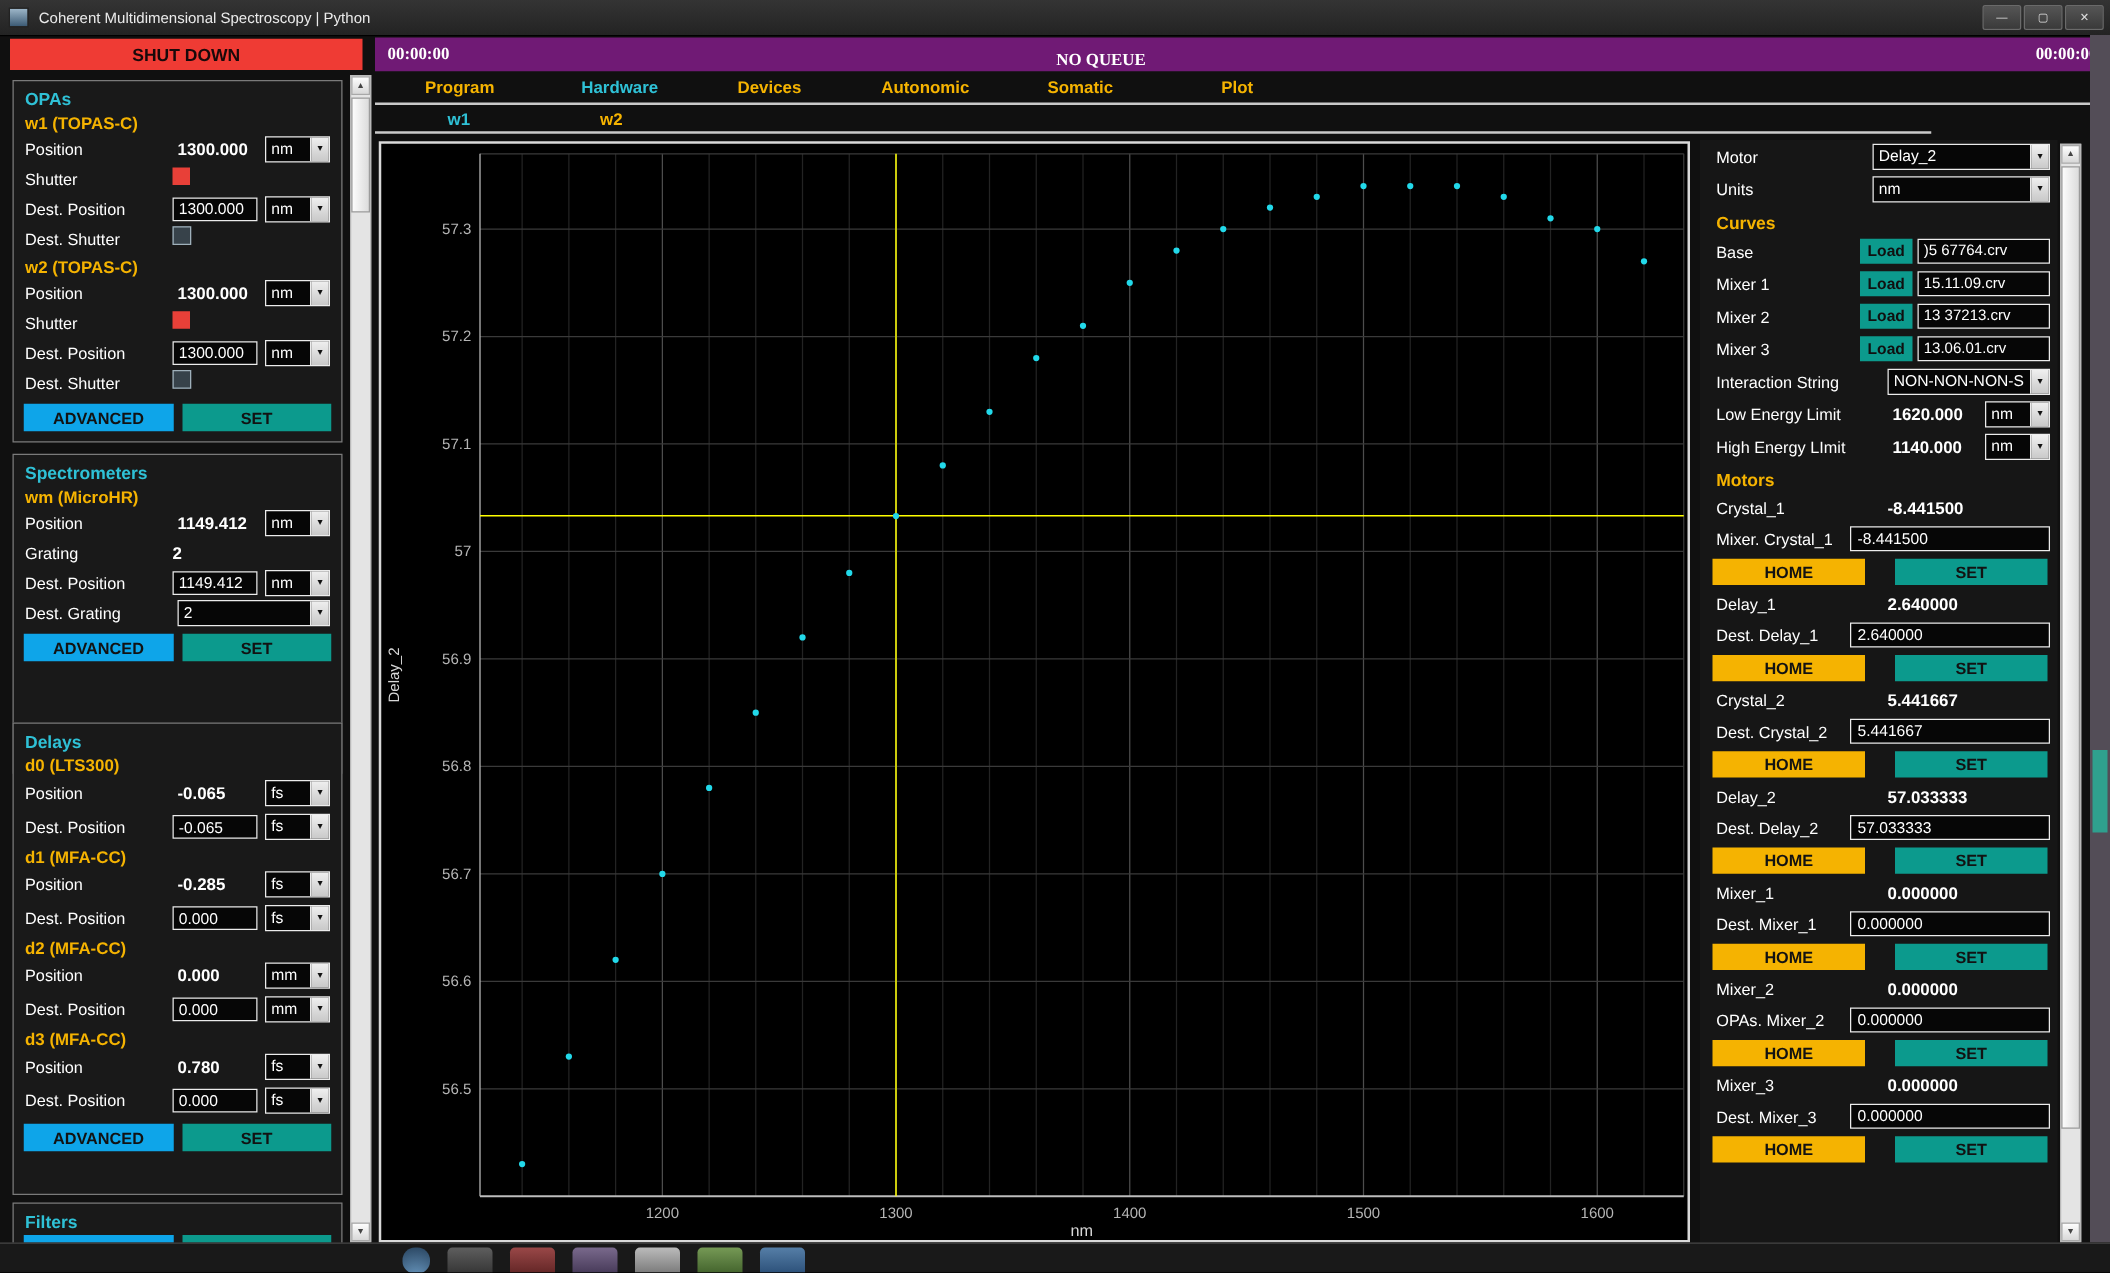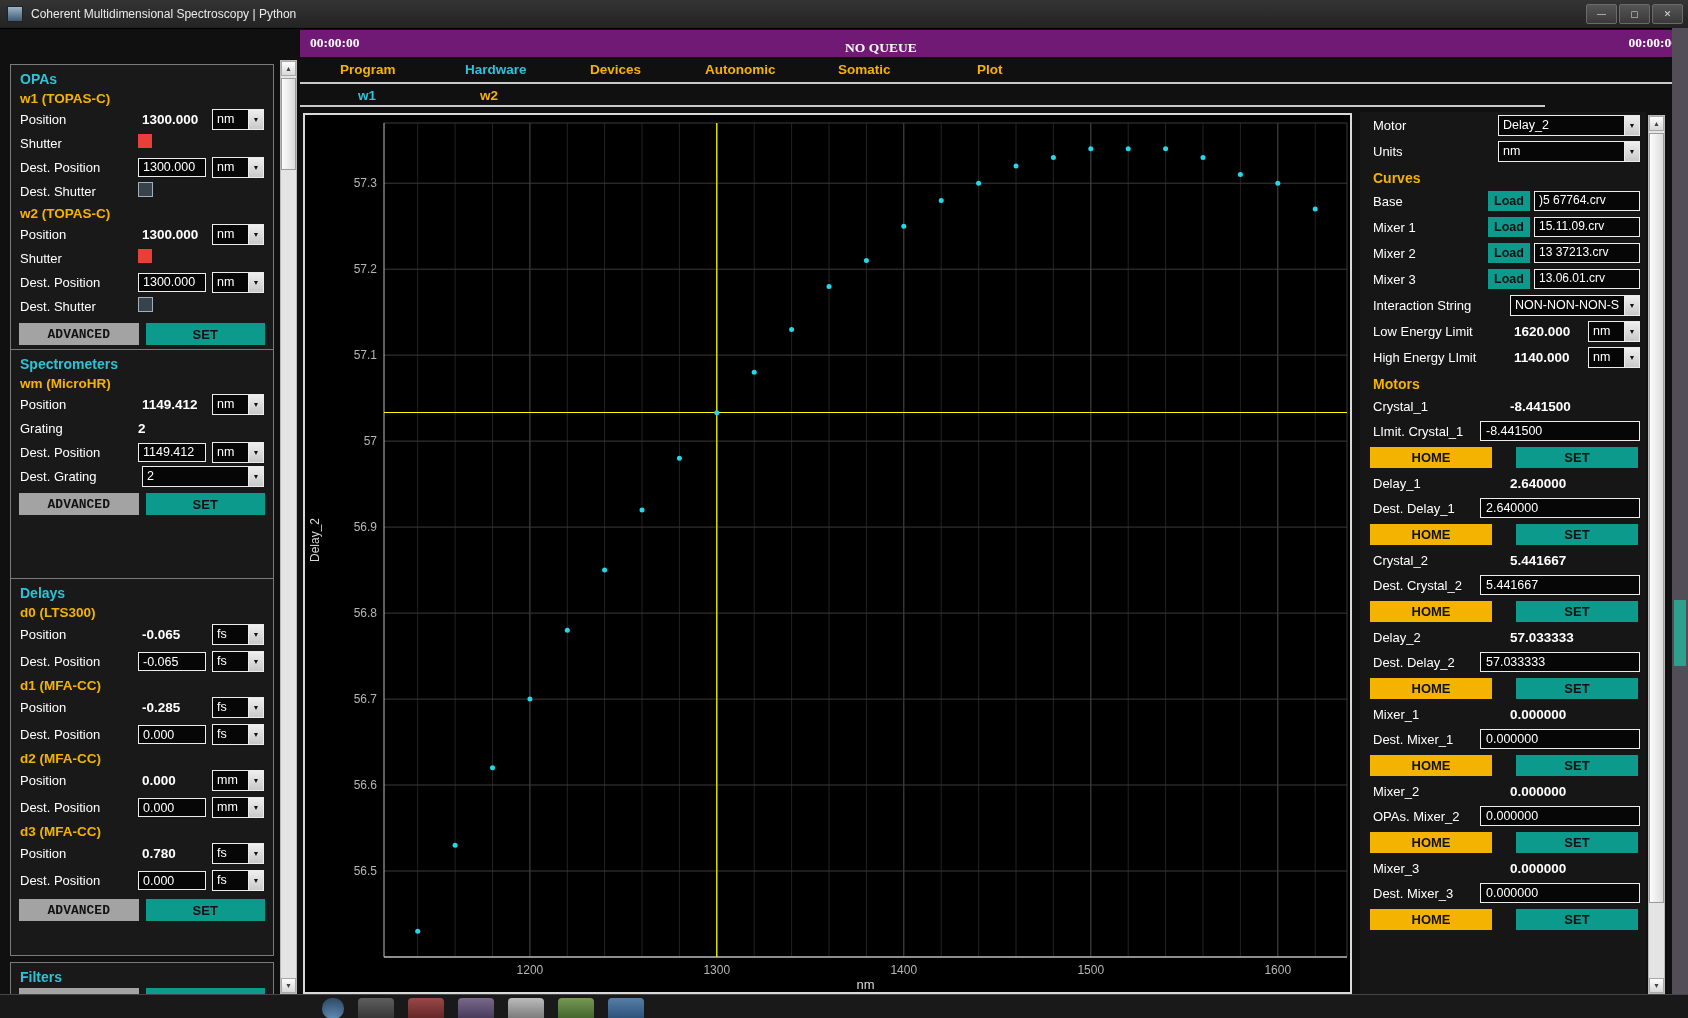--- a/index.html
+++ b/index.html
@@ -40,21 +40,21 @@
   .combo{display:flex;width:50px;height:19px;border:1px solid #ececec;background:#060606;align-items:stretch;}
   .combo .ctxt{flex:1;font-size:12.5px;color:#fff;padding:2px 0 0 4px;overflow:hidden;white-space:nowrap;}
   .combo .carr{width:14px;background:linear-gradient(#efefef,#c9c9c9);color:#111;font-size:7px;
                display:flex;align-items:center;justify-content:center;border-left:1px solid #ececec;}
   .combo.wide{width:120px;}
   .combo.xwide{width:140px;}
   .cb{width:13px;height:13px;background:#37424a;border:1px solid #9fb0ba;display:inline-block;}
   .shutter{width:14px;height:14px;background:#e84038;display:inline-block;}
   .btnrow{display:flex;gap:7px;padding:5px 8px;}
   .btn{flex:1;height:22px;font-weight:bold;font-size:13px;color:#121212;display:flex;align-items:center;justify-content:center;cursor:default;}
-  .btn.adv{background:#a3a3a3;font-family:Liberation Mono, monospace;}
+  .btn.adv{background:#0ea5e9;}
   .btn.set{background:#0c9a8d;}
   
   .sbar{position:absolute;width:17px;background:#e4e4e4;border:1px solid #b9b9b9;box-sizing:border-box;}
   .sarr{position:absolute;left:0;width:15px;height:15px;background:linear-gradient(#fdfdfd,#d8d8d8);
         color:#444;font-size:7px;display:flex;align-items:center;justify-content:center;border:1px solid #a8a8a8;box-sizing:border-box;}
   .sthumb{position:absolute;left:0;width:15px;background:linear-gradient(90deg,#fcfcfc,#dcdcdc);border:1px solid #9b9b9b;box-sizing:border-box;}
   
   #plotwidget{position:absolute;left:303px;top:113px;width:1049px;height:881px;background:#000;
               border:2px solid #d9d9d9;box-sizing:border-box;}
   
@@ -88,20 +88,21 @@
   <div id="titlebar">
     <div id="appicon"></div>
     <div id="apptitle">Coherent Multidimensional Spectroscopy | Python</div>
     <div id="winbtns">
       <div class="winbtn">—</div>
       <div class="winbtn">▢</div>
       <div class="winbtn">✕</div>
     </div>
   </div>
 
+  <div id="shutdown">SHUT DOWN</div>
   <div id="infobar">
     <span id="t-elapsed">00:00:00</span>
     <span id="t-queue">NO QUEUE</span>
     <span id="t-remaining">00:00:00</span>
   </div>
 
   <span class="tab" style="left:340px">Program</span>
   <span class="tab active" style="left:465px">Hardware</span>
   <span class="tab" style="left:590px">Devices</span>
   <span class="tab" style="left:705px">Autonomic</span>
@@ -163,21 +164,21 @@
     <div class="row">
       <span class="lbl">Dest. Shutter</span>
       <span style="width:126px"><span class="cb"></span></span>
     </div>
     <div class="btnrow">
       <div class="btn adv">ADVANCED</div>
       <div class="btn set">SET</div>
     </div>
   </div>
 
-  <div class="panel" style="top:349px;height:256px;">
+  <div class="panel" style="top:363px;height:256px;">
     <div class="phead">Spectrometers</div>
     <div class="gname">wm (MicroHR)</div>
     <div class="row">
       <span class="lbl">Position</span>
       <span class="val">1149.412</span>
       <span class="combo">
           <span class="ctxt">nm</span>
           <span class="carr">▼</span>
         </span>
     </div>
@@ -448,21 +449,21 @@
         </span>
     </div>
 
     <div class="phead">Motors</div>
     <div id="motorlist">
         <div class="rprow" style="height:24px">
           <span class="lbl" style="flex:1">Crystal_1</span>
           <span class="rval">-8.441500</span>
         </div>
         <div class="rprow">
-          <span class="lbl" style="flex:1">LImit. Crystal_1</span>
+          <span class="lbl" style="flex:1">Mixer. Crystal_1</span>
           <input class="rin" value="-8.441500" style="">
         </div>
         <div class="mbtnrow">
           <div class="mbtn home">HOME</div>
           <div class="mbtn set">SET</div>
         </div>
         <div class="rprow" style="height:24px">
           <span class="lbl" style="flex:1">Delay_1</span>
           <span class="rval">2.640000</span>
         </div>

